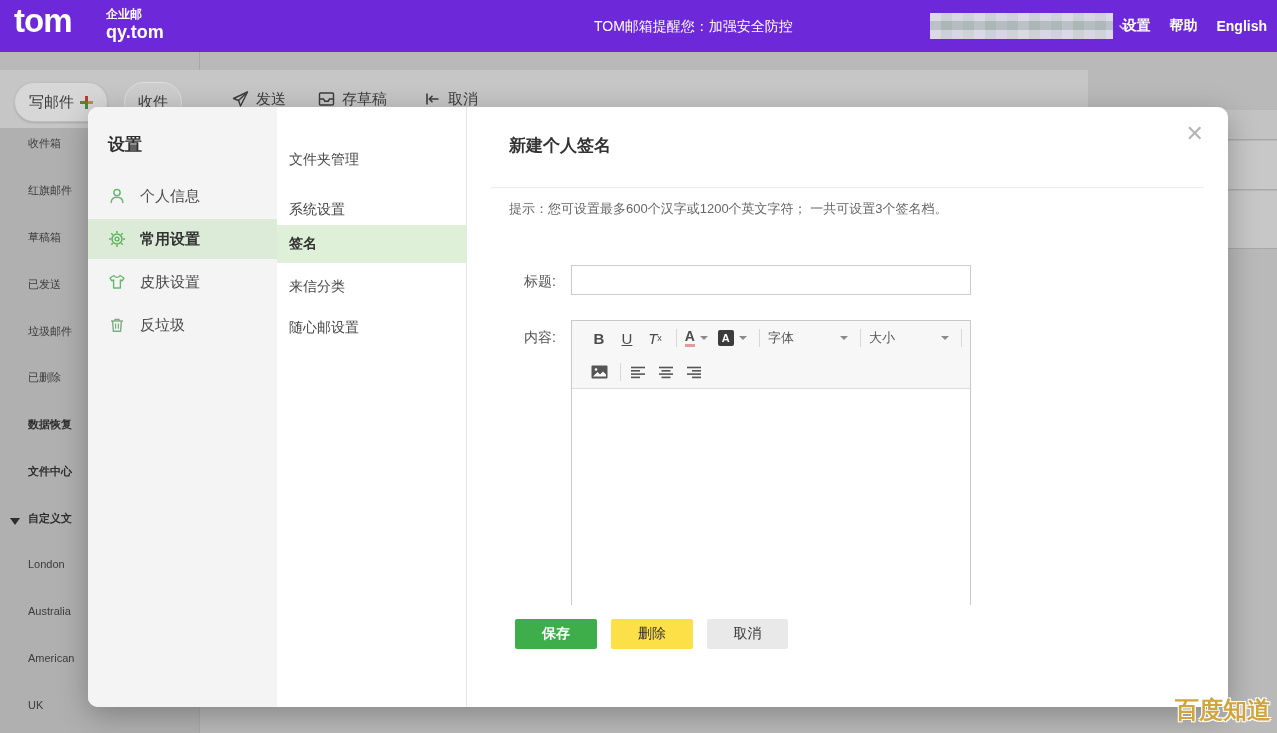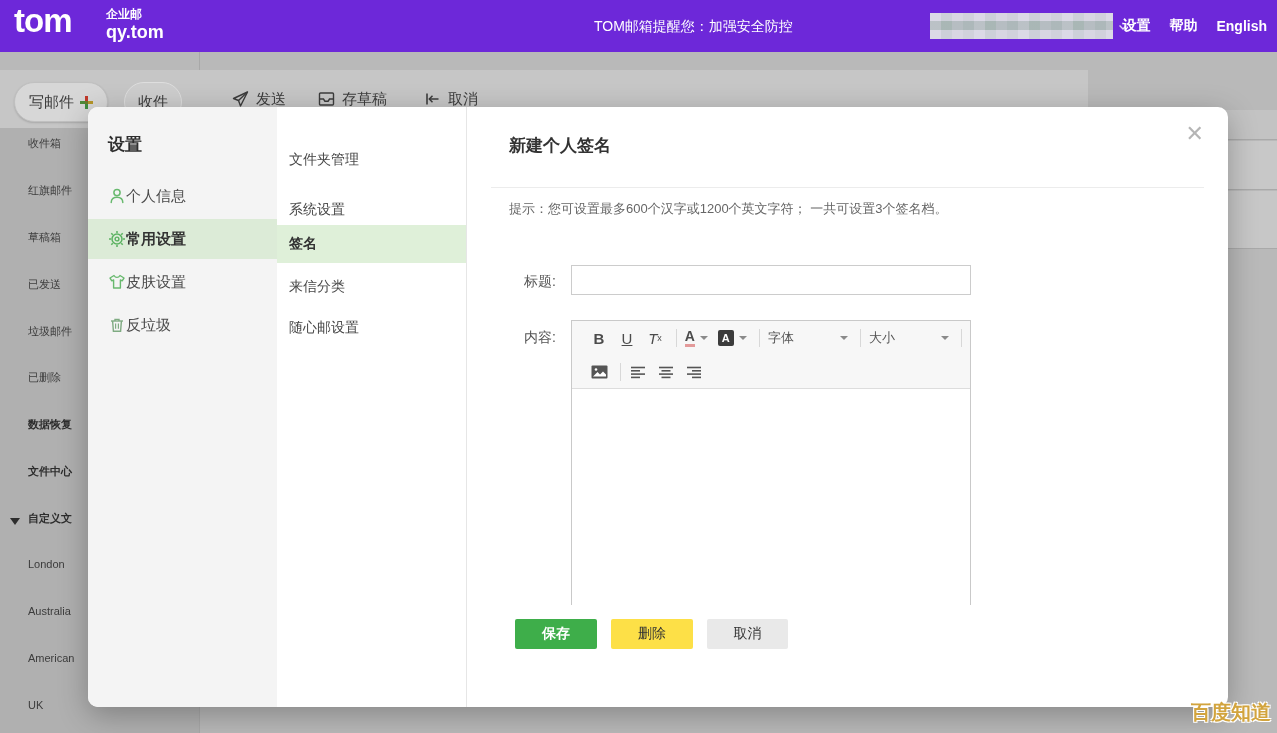--- a/index.html
+++ b/index.html
@@ -44,21 +44,21 @@
   .band2 { position:absolute; left:200px; right:0; top:31px; height:49px; background:#c8c8c8; border-bottom:1px solid #a9a9a9; }
   .band3 { position:absolute; left:200px; right:0; top:81px; height:58px; background:#c7c7c7; border-bottom:1px solid #a9a9a9; }
   .side-item { position:absolute; left:28px; height:22px; font-size:11px; color:#3c3c3c; white-space:nowrap; cursor:pointer; }
   .side-item.bold { font-weight:bold; color:#2d2d2d; }
   .side-caret { position:absolute; left:10px; width:0; height:0; border-left:5px solid transparent; border-right:5px solid transparent; border-top:7px solid #2d2d2d; }
 
   
   .modal { position:absolute; left:88px; top:107px; width:1140px; height:600px; background:#fff; border-radius:10px; box-shadow:0 8px 30px rgba(0,0,0,.28); z-index:30; }
   .col1 { position:absolute; left:0; top:0; width:189px; height:600px; background:#f4f4f4; border-radius:10px 0 0 10px; }
   .col1-title { position:absolute; left:20px; top:26px; font-size:17px; font-weight:bold; color:#2e2e2e; }
-  .nav-row { position:absolute; left:0; width:189px; height:40px; display:flex; align-items:center; padding-left:20px; font-size:15px; color:#4a4a4a; cursor:pointer; }
+  .nav-row { position:absolute; left:0; width:189px; height:40px; display:flex; align-items:center; padding-left:20px; gap:14px; font-size:15px; color:#4a4a4a; cursor:pointer; }
   .nav-row.sel { background:#dcebd7; font-weight:bold; color:#333; }
   .col2 { position:absolute; left:189px; top:0; width:190px; height:600px; border-right:1px solid #e6e6e6; }
   .sub-row { position:absolute; left:0; width:189px; height:38px; display:flex; align-items:center; padding-left:12px; font-size:14px; color:#474747; cursor:pointer; }
   .sub-row.sel { background:#dff0d9; font-weight:bold; color:#333; }
 
   .main { position:absolute; left:379px; top:0; width:761px; height:600px; }
   .m-title { position:absolute; left:42px; top:27px; font-size:17px; font-weight:bold; color:#333; }
   .m-close { position:absolute; right:24px; top:16px; font-size:22px; color:#b5b5b5; cursor:pointer; line-height:1; }
   .m-div { position:absolute; left:24px; right:24px; top:80px; height:1px; background:#ececec; }
   .m-hint { position:absolute; left:42px; top:93px; font-size:13px; color:#666; }
@@ -77,21 +77,21 @@
   .ed-abg { width:17px; height:16px; background:#3c3c3c; border-radius:2px; color:#fff; font-size:11px; font-weight:bold; display:flex; align-items:center; justify-content:center; }
   .caret { width:0; height:0; border-left:4px solid transparent; border-right:4px solid transparent; border-top:4px solid #8a8a8a; margin-left:5px; }
   .ed-drop { display:flex; align-items:center; justify-content:space-between; width:82px; font-size:13px; color:#555; margin-right:10px; cursor:pointer; }
   .ed-content { height:216px; background:#fff; cursor:text; }
   .btn { position:absolute; top:512px; height:30px; border:none; border-radius:2px; font-size:14px; font-family:inherit; cursor:pointer; }
   .btn-save { left:48px; width:82px; background:#3eae4a; color:#fff; font-weight:bold; }
   .btn-del { left:144px; width:82px; background:#fde047; color:#333; }
   .btn-cancel { left:240px; width:81px; background:#e9e9e9; color:#333; }
 
   
-  .watermark { position:absolute; right:6px; bottom:7px; z-index:50; font-size:20px; font-weight:bold; color:#d2a43e;
+  .watermark { position:absolute; right:6px; bottom:7px; z-index:50; font-size:24px; font-weight:bold; color:#d2a43e;
     text-shadow:-1px -1px 0 #fff, 1px -1px 0 #fff, -1px 1px 0 #fff, 1px 1px 0 #fff; }
 
   svg { display:block; }
 </style>
 </head>
 <body>
 
 <div class="screen">
 
   <div class="header">

